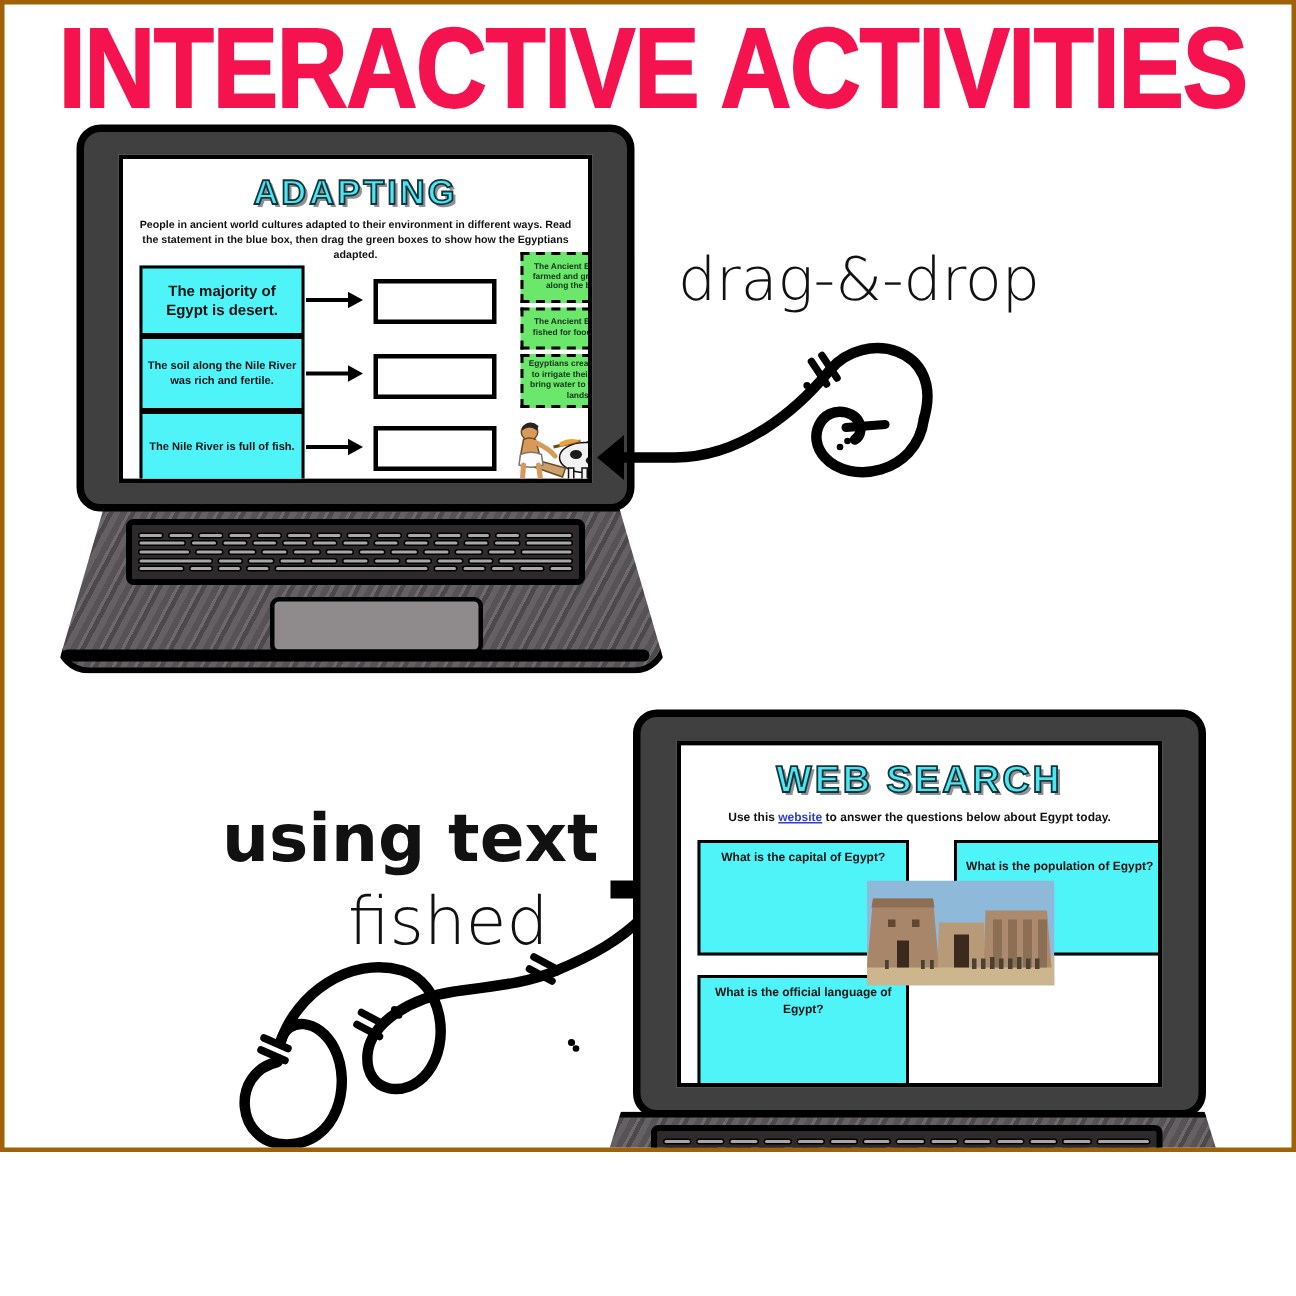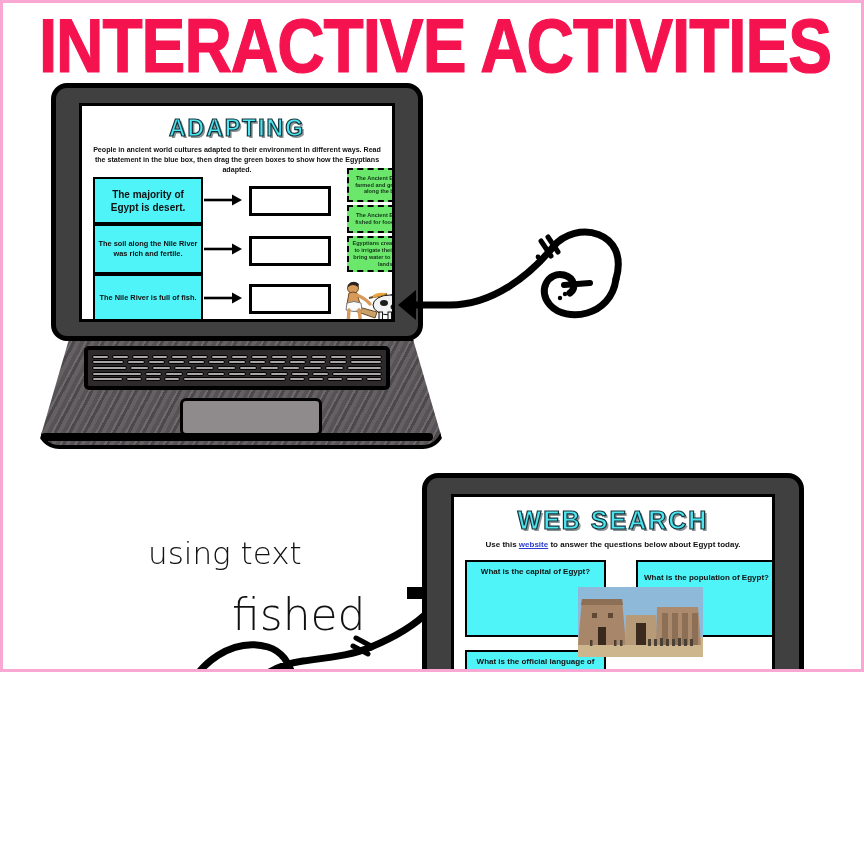--- a/index.html
+++ b/index.html
@@ -1,18 +1,18 @@
 <!DOCTYPE html>
 <html><head>
 <meta charset="utf-8">
 <style>
   html,body{margin:0;padding:0;background:#fff;}
   body{font-family:"Liberation Sans",sans-serif;}
-  #page{position:relative;width:864px;height:672px;background:#ffffff;
-        border:3px solid #f9a8d4;box-sizing:border-box;overflow:hidden;}
+  #page{position:relative;width:864px;height:768px;background:#ffffff;
+        border:3px solid #a16207;box-sizing:border-box;overflow:hidden;}
 
   
   .page-title{
     position:absolute;left:0;top:6px;width:864px;text-align:center;
     font-family:"Liberation Sans",sans-serif;
     font-weight:bold;font-size:62px;letter-spacing:-1px;
     color:#F5134F;line-height:1;
     transform:scaleX(1.06) scaleY(1.22);transform-origin:50% 0;
     -webkit-text-stroke:1px #F5134F;
     white-space:nowrap;
@@ -271,36 +271,37 @@
             <div class="key"></div>
             <div class="key"></div>
             <div class="key"></div>
           </div>
       </div>
       <div class="trackpad" style="left:143px;top:61px;width:136px;height:32px;"></div>
       <div class="base-foot" style="left:4px;top:96px;width:392px;height:8px;"></div>
     </div>
   </div>
 
+  <div class="hand-label" style="left:449px;top:163px;font-size:40px;">drag-&amp;-drop</div>
 
   <svg style="position:absolute;left:395px;top:210px;" width="230" height="115" viewBox="0 0 230 115">
     <path d="M218 66 C 232 18, 178 6, 155 34 C 132 62, 95 92, 52 92 L 14 92" fill="none" stroke="#000" stroke-width="7" stroke-linecap="round"></path>
     <path d="M218 66 C 213 104, 168 110, 152 92 C 139 78, 150 58, 166 62 C 177 65, 178 76, 172 80" fill="none" stroke="#000" stroke-width="7" stroke-linecap="round"></path>
     <line x1="166" y1="72" x2="192" y2="70" stroke="#000" stroke-width="6" stroke-linecap="round"></line>
     <g stroke="#000" stroke-width="5" stroke-linecap="round">
       <line x1="143" y1="28" x2="153" y2="43"></line>
       <line x1="150" y1="24" x2="160" y2="39"></line>
     </g>
     <circle cx="140" cy="44" r="2.4" fill="#000"></circle>
     <circle cx="162" cy="85" r="2.2" fill="#000"></circle>
     <circle cx="167" cy="81" r="2.2" fill="#000"></circle>
     <polygon points="18,77 18,107 0,92" fill="#000"></polygon>
   </svg>
 
-  <div class="hand-label" style="left:145px;top:534px;font-size:31px;">using text</div>
+  <div class="hand-label" style="left:145px;top:534px;font-size:44px;font-weight:bold;">using text</div>
   <div class="hand-label" style="left:229px;top:589px;font-size:44px;">fished</div>
 
   <svg style="position:absolute;left:140px;top:600px;" width="340" height="170" viewBox="0 0 340 170">
     <path d="M42 105 C 10 112, 14 160, 48 160 C 82 160, 92 120, 80 96 C 70 76, 48 74, 44 92" fill="none" stroke="#000" stroke-width="7" stroke-linecap="round" stroke-linejoin="round"></path>
     <path d="M44 92 C 54 60, 90 34, 125 44 C 152 52, 158 92, 142 112 C 128 130, 100 126, 102 100 C 104 78, 132 62, 160 58 C 190 54, 210 52, 228 44" fill="none" stroke="#000" stroke-width="7" stroke-linecap="round"></path>
     <path d="M228 44 C 252 34, 270 24, 286 8" fill="none" stroke="#000" stroke-width="7" stroke-linecap="round"></path>
     <g stroke="#000" stroke-width="5" stroke-linecap="round">
       <line x1="33" y1="89" x2="49" y2="96"></line>
       <line x1="31" y1="97" x2="47" y2="104"></line>
       <line x1="98" y1="72" x2="113" y2="80"></line>

